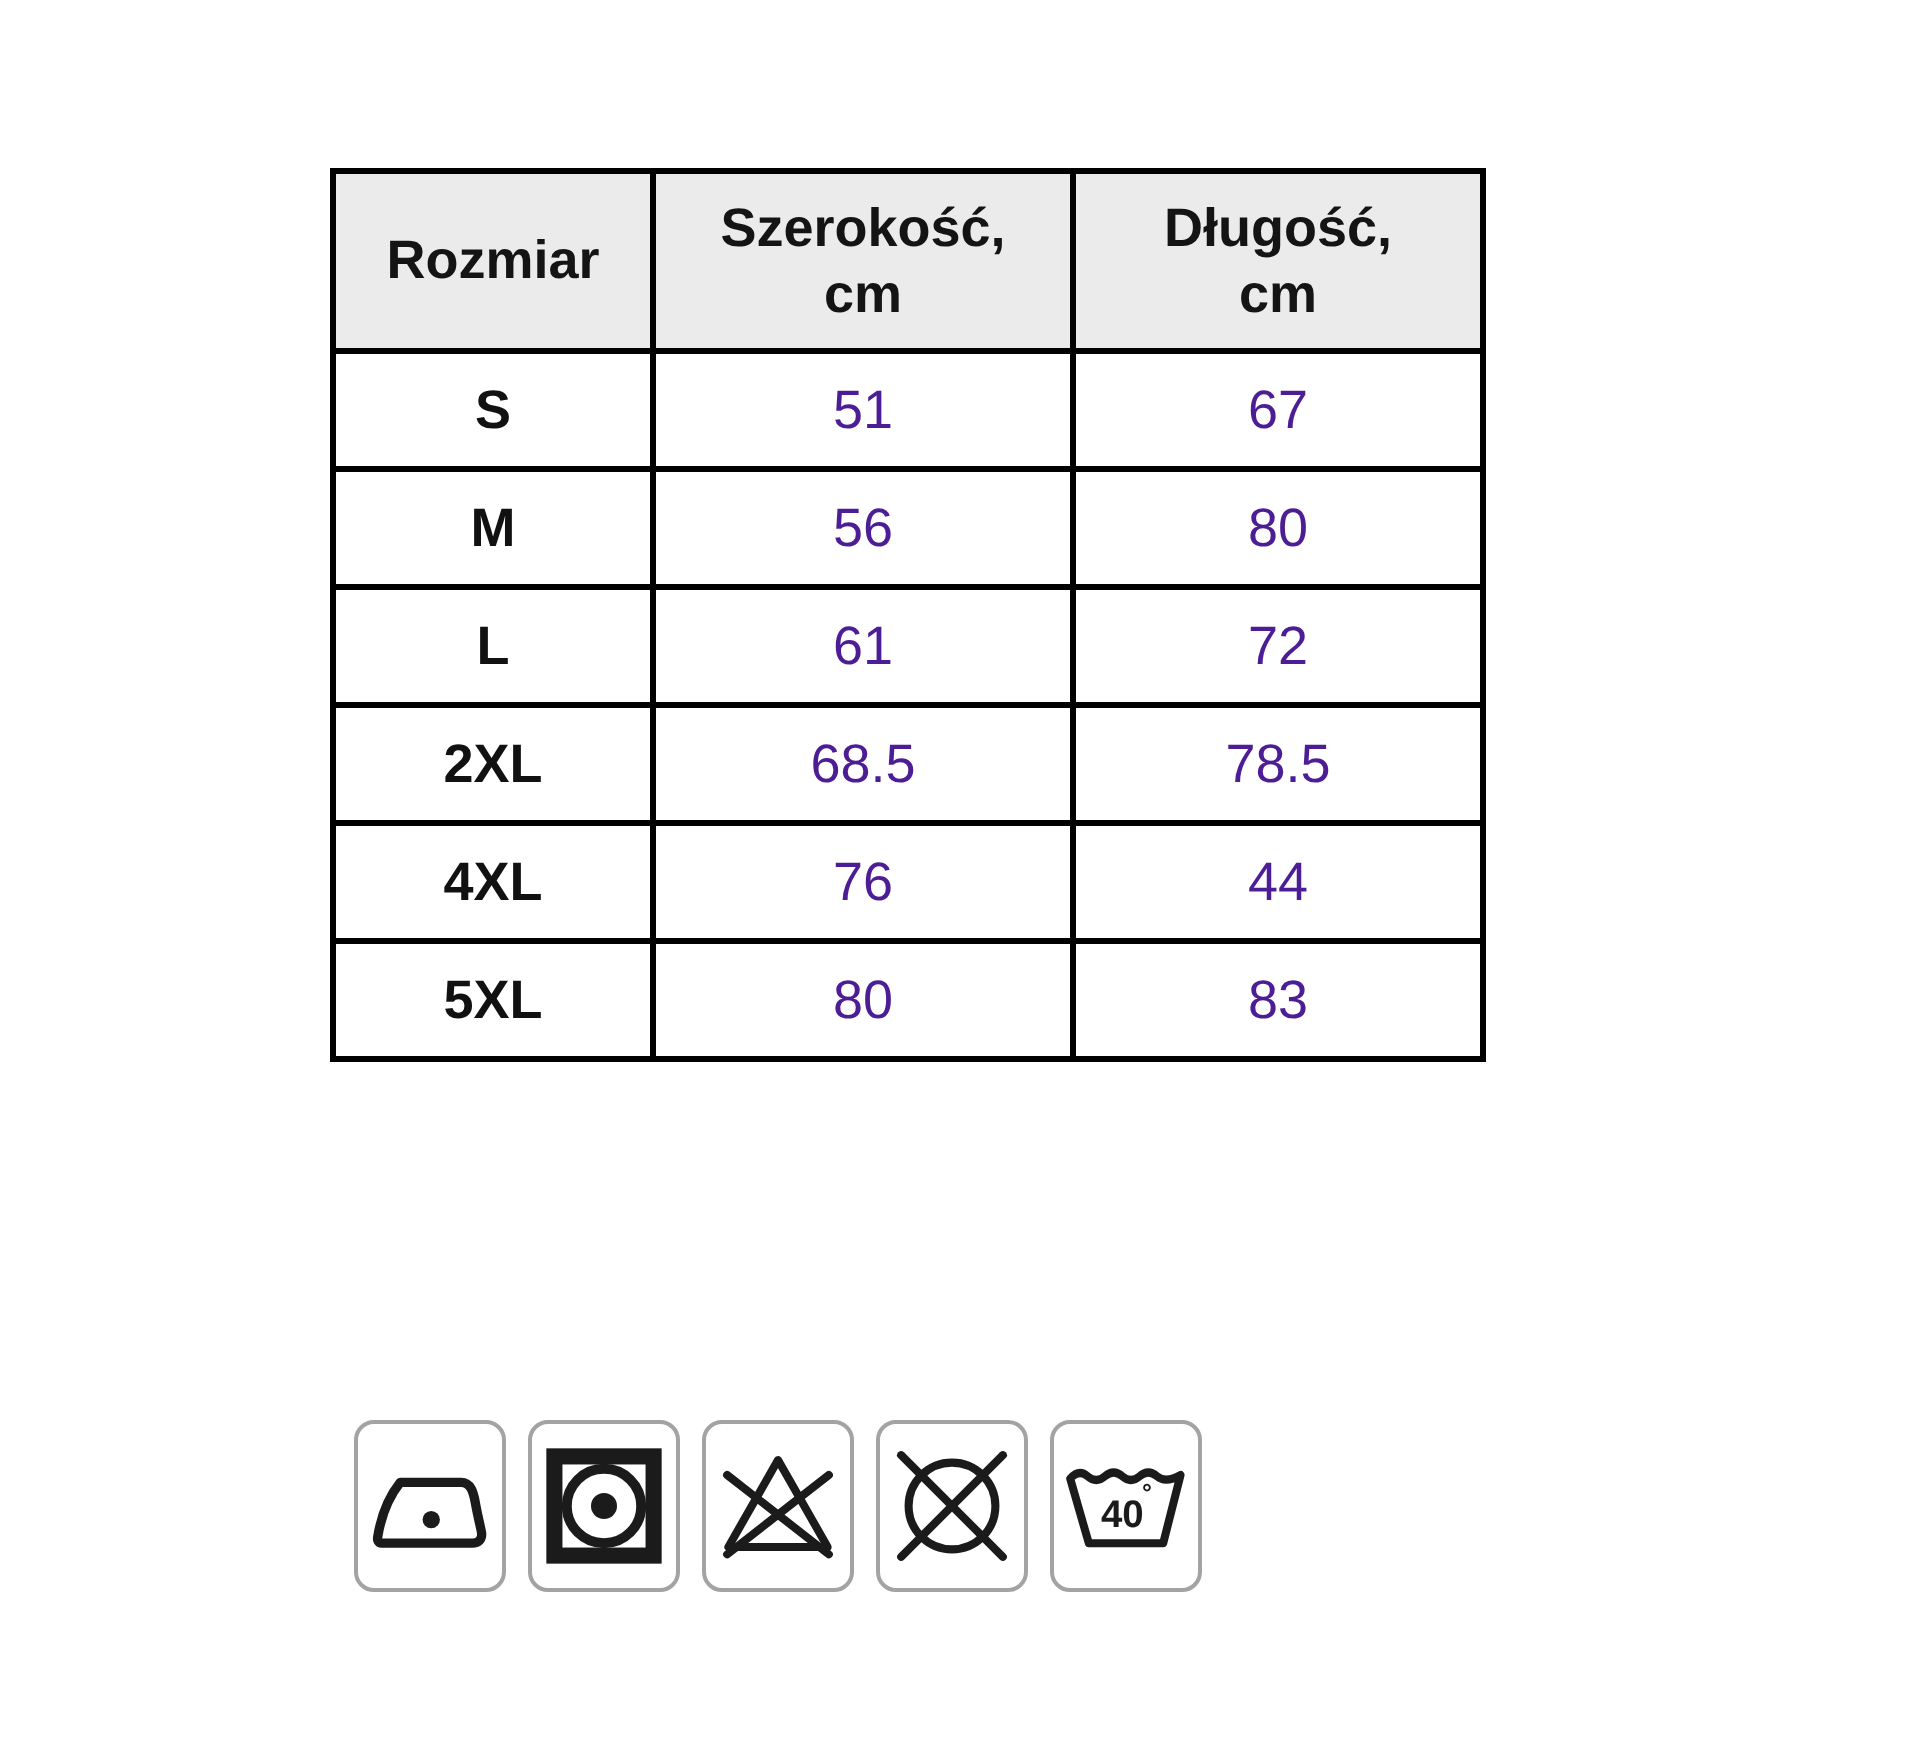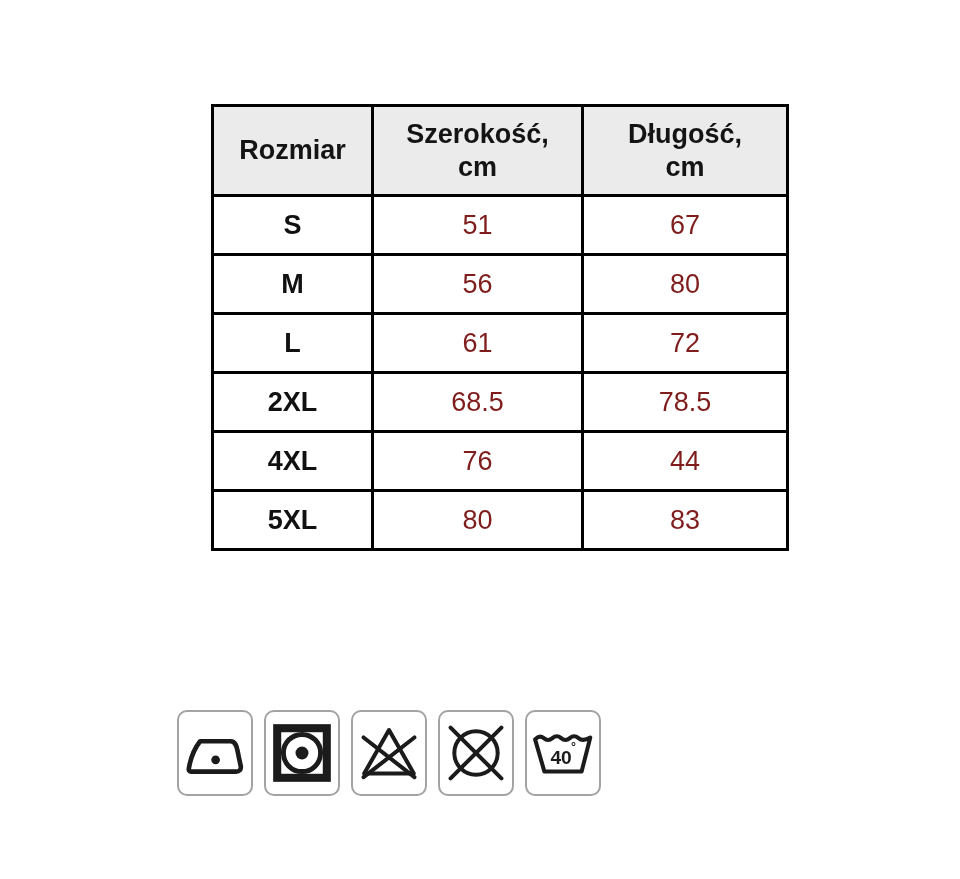--- a/index.html
+++ b/index.html
@@ -18,25 +18,24 @@
     top: 44px;
     font-size: 43px;
     font-weight: 700;
     color: #0d0d0d;
     letter-spacing: 0.5px;
     white-space: nowrap;
   }
   table.size-table {
     position: absolute;
     left: 165px;
-    top: 104px;
+    top: 84px;
     width: 575px;
     border-collapse: collapse;
     table-layout: fixed;
-    margin-left: 46px;
   }
   table.size-table th,
   table.size-table td {
     border: 3px solid #000000;
     text-align: center;
     vertical-align: middle;
     padding: 0;
   }
   table.size-table th {
     height: 90px;
@@ -45,21 +44,21 @@
     font-weight: 700;
     color: #141414;
     line-height: 1.22;
     white-space: pre-line;
   }
   table.size-table td {
     height: 59px;
     background: #ffffff;
     font-size: 27px;
     font-weight: 400;
-    color: #7f1d1d;
+    color: #4c1d95;
   }
   table.size-table td.size-col {
     font-weight: 700;
     color: #111111;
   }
   .care-row {
     position: absolute;
     left: 177px;
     top: 710px;
     display: flex;

